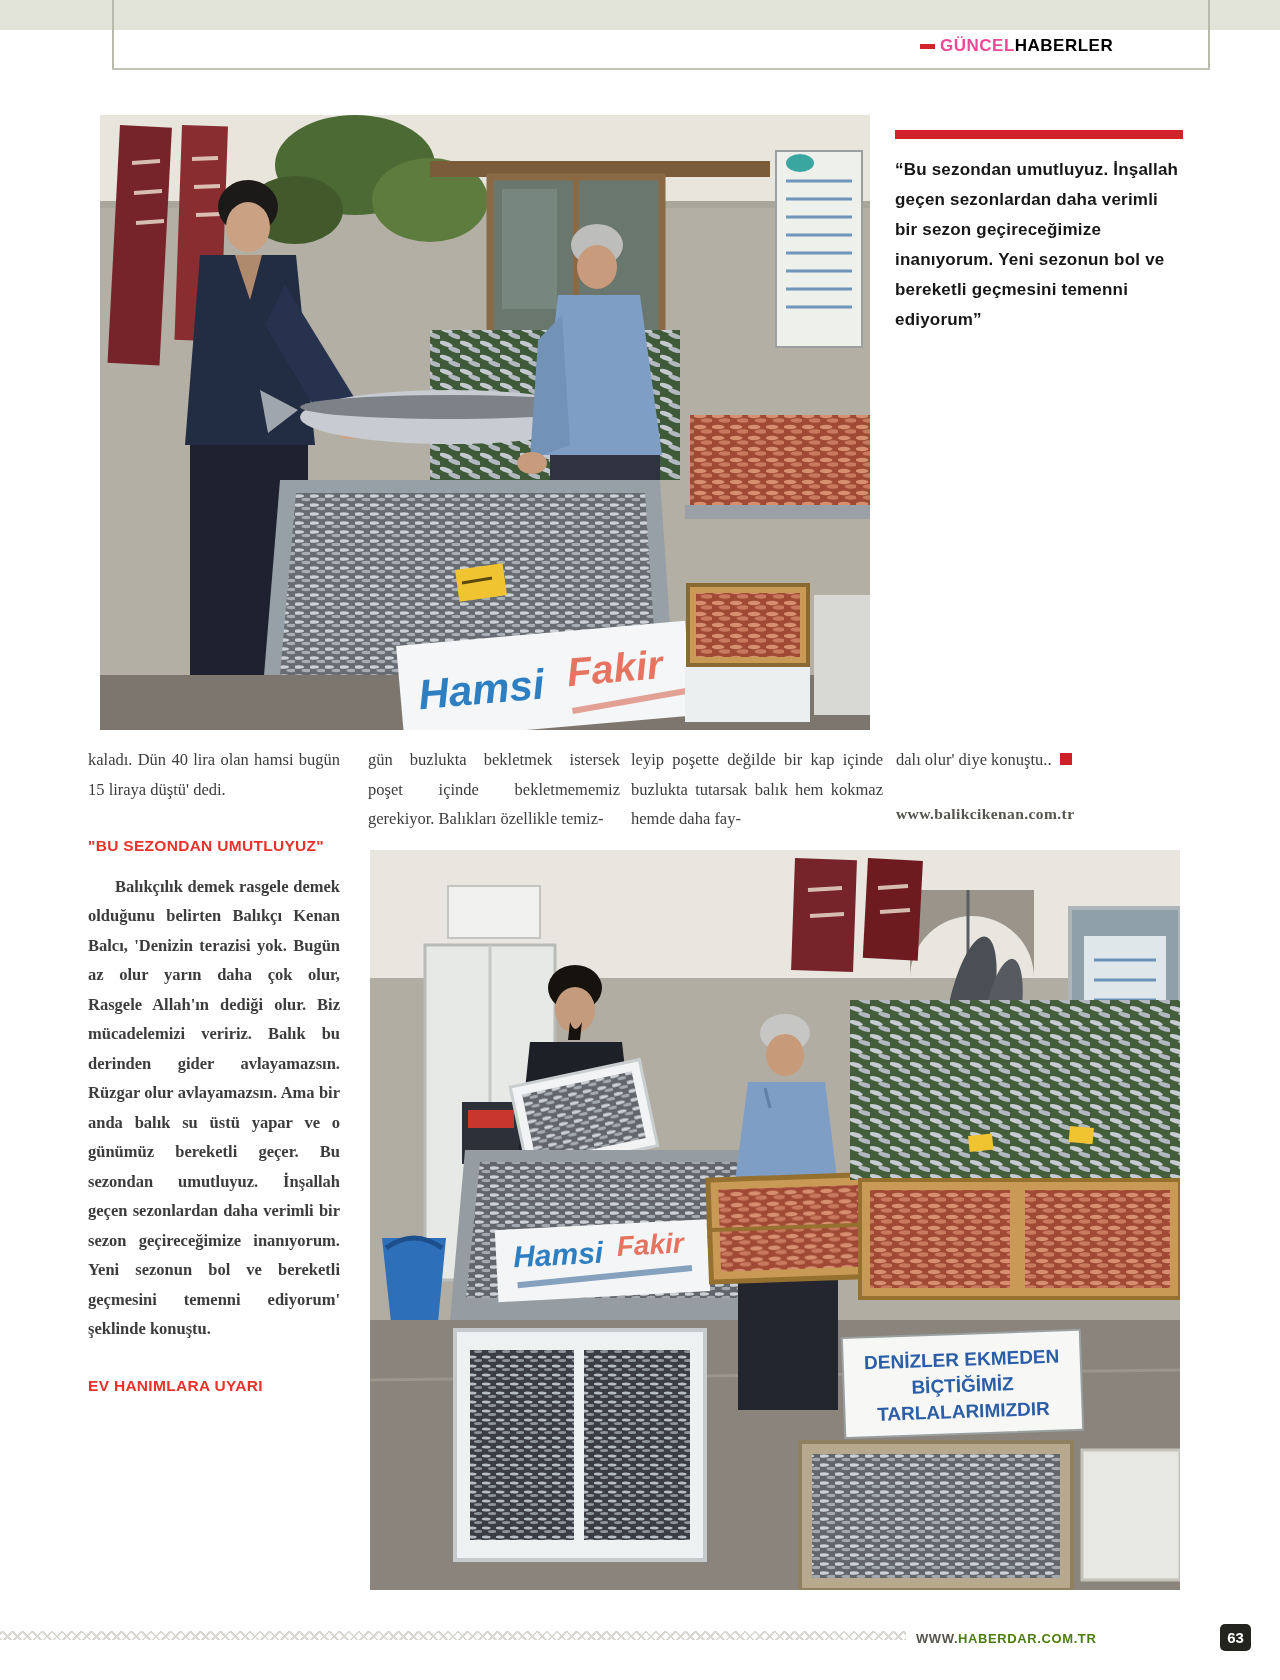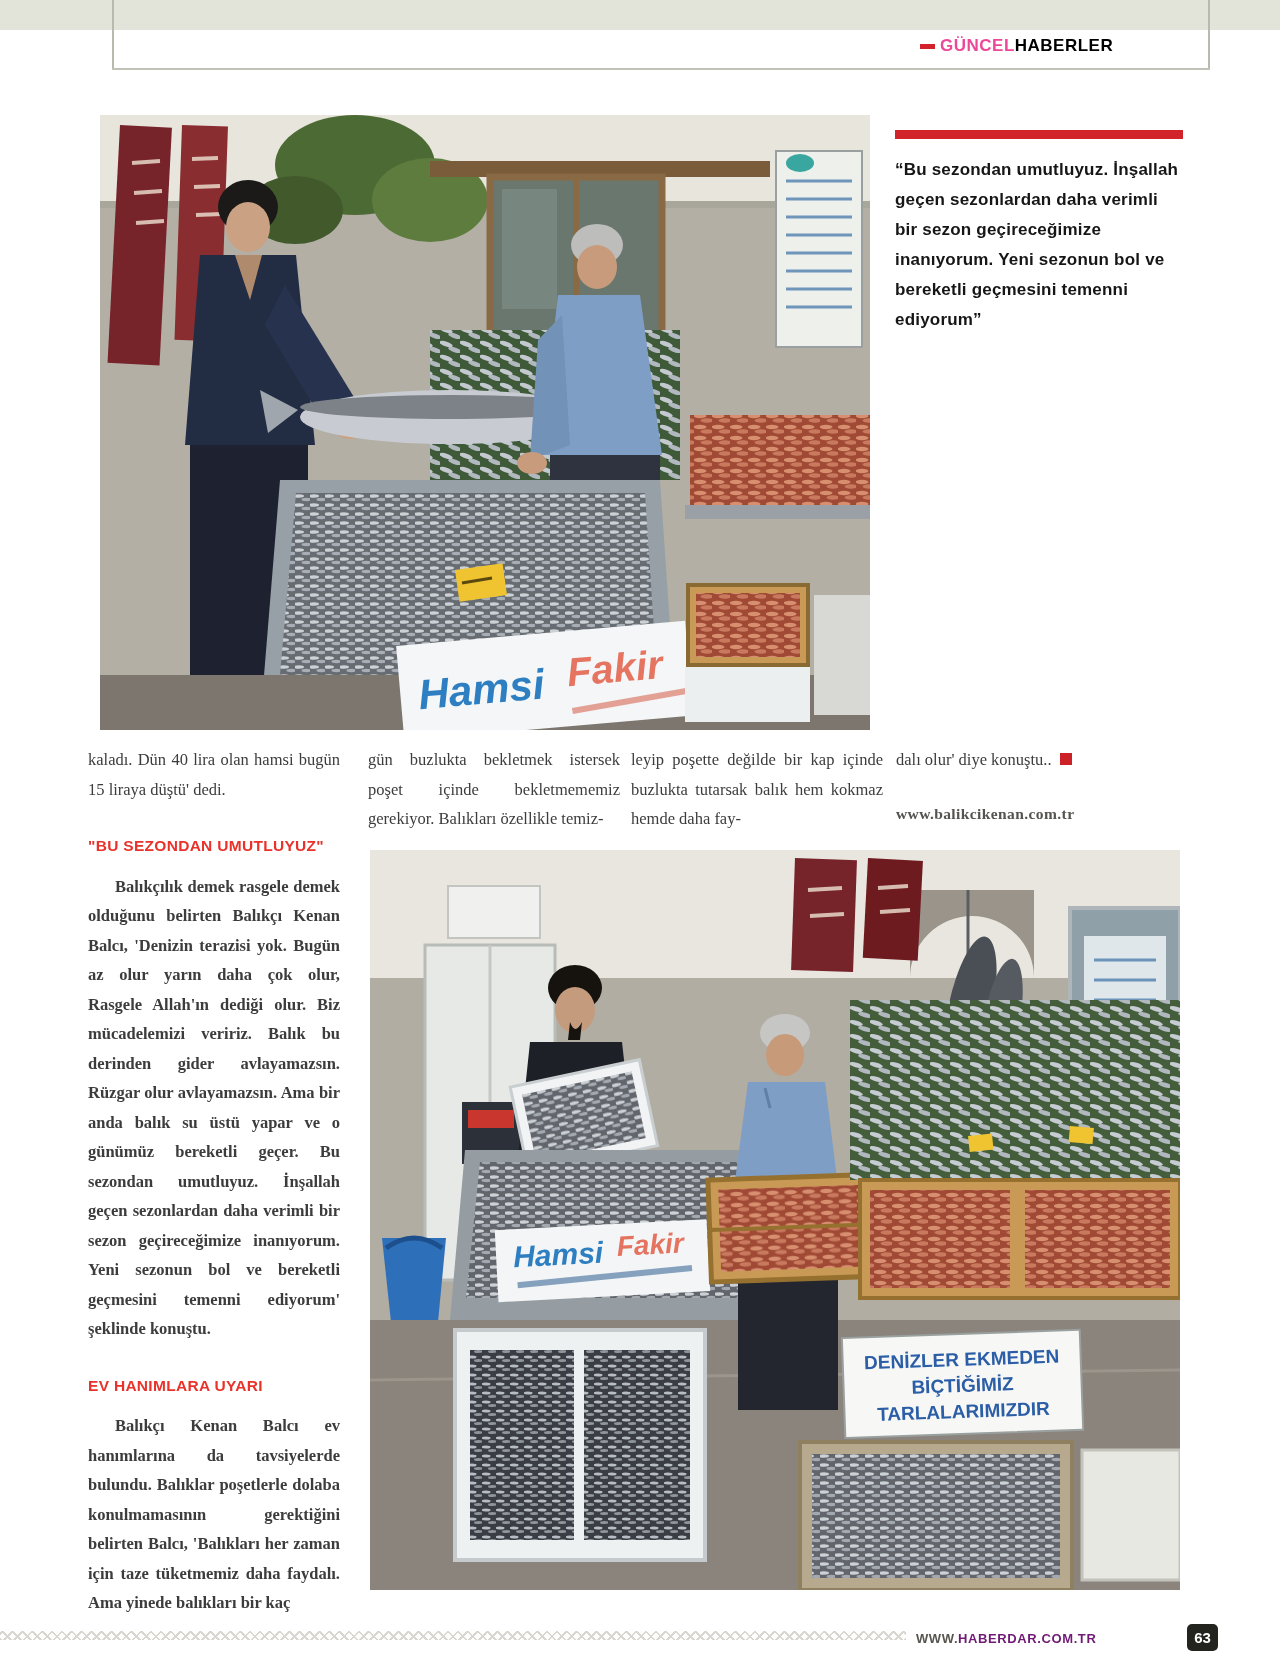--- a/index.html
+++ b/index.html
@@ -45,22 +45,22 @@
   .website { margin-top:24px; font-weight:bold; color:#55544f; font-size:15.5px; letter-spacing:0.4px; }
 
   
   .zigzag { position:absolute; left:0; top:1631px; width:906px; height:9px; opacity:.8;
     background-image:
       repeating-linear-gradient(45deg,  #cfcfc5 0 1.8px, transparent 1.8px 7px),
       repeating-linear-gradient(-45deg, #cfcfc5 0 1.8px, transparent 1.8px 7px); }
   .site { position:absolute; left:916px; top:1631px; font-family:"Liberation Sans",sans-serif;
           font-weight:bold; font-size:13px; letter-spacing:0.6px; white-space:nowrap; }
   .site .www { color:#58564f; }
-  .site .domain { color:#701a75; }
-  .pagenum { position:absolute; left:1187px; top:1624px; width:31px; height:27px; background:#24241f;
+  .site .domain { color:#4d7c0f; }
+  .pagenum { position:absolute; left:1220px; top:1624px; width:31px; height:27px; background:#24241f;
              color:#ffffff; font-family:"Liberation Sans",sans-serif; font-weight:bold; font-size:15px;
              border-radius:5px; display:flex; align-items:center; justify-content:center; }
 </style>
 </head>
 <body>
 
 <div class="page">
 
   <div class="top-band"></div>
   <div class="frame-v-left"></div>
@@ -169,21 +169,20 @@
   <div class="pull-quote">
     <div class="bar"></div>
     <div class="txt">“Bu sezondan umutluyuz. İnşallah geçen sezonlardan daha verimli bir sezon geçireceğimize inanıyorum. Yeni sezonun bol ve bereketli geçmesini temenni ediyorum”</div>
   </div>
 
   <div class="col1 bodytext">
     <p>kaladı. Dün 40 lira olan hamsi bugün 15 liraya düştü' dedi.</p>
     <div class="sec-head">"BU SEZONDAN UMUTLUYUZ"</div>
     <p class="indent">Balıkçılık demek rasgele demek olduğunu belirten Balıkçı Kenan Balcı, 'Denizin terazisi yok. Bugün az olur yarın daha çok olur, Rasgele Allah'ın dediği olur. Biz mücadelemizi veririz. Balık bu derinden gider avlayamazsın. Rüzgar olur avlayamazsın. Ama bir anda balık su üstü yapar ve o günümüz bereketli geçer. Bu sezondan umutluyuz. İnşallah geçen sezonlardan daha verimli bir sezon geçireceğimize inanıyorum. Yeni sezonun bol ve bereketli geçmesini temenni ediyorum' şeklinde konuştu.</p>
     <div class="sec-head">EV HANIMLARA UYARI</div>
-    <p class="indent">Balıkçı Kenan Balcı ev hanımlarına da tavsiyelerde bulundu. Balıklar poşetlerle dolaba konulmamasının gerektiğini belirten Balcı, 'Balıkları her zaman için taze tüketmemiz daha faydalı. Ama yinede balıkları bir kaç</p>
   </div>
 
   <div class="col2 bodytext">
     <p>gün buzlukta bekletmek istersek poşet içinde bekletmememiz gerekiyor. Balıkları özellikle temiz-</p>
   </div>
   <div class="col3 bodytext">
     <p>leyip poşette değilde bir kap içinde buzlukta tutarsak balık hem kokmaz hemde daha fay-</p>
   </div>
   <div class="col4 bodytext">
     <p><span>dalı olur' diye konuştu..</span><span class="end-square"></span></p>

